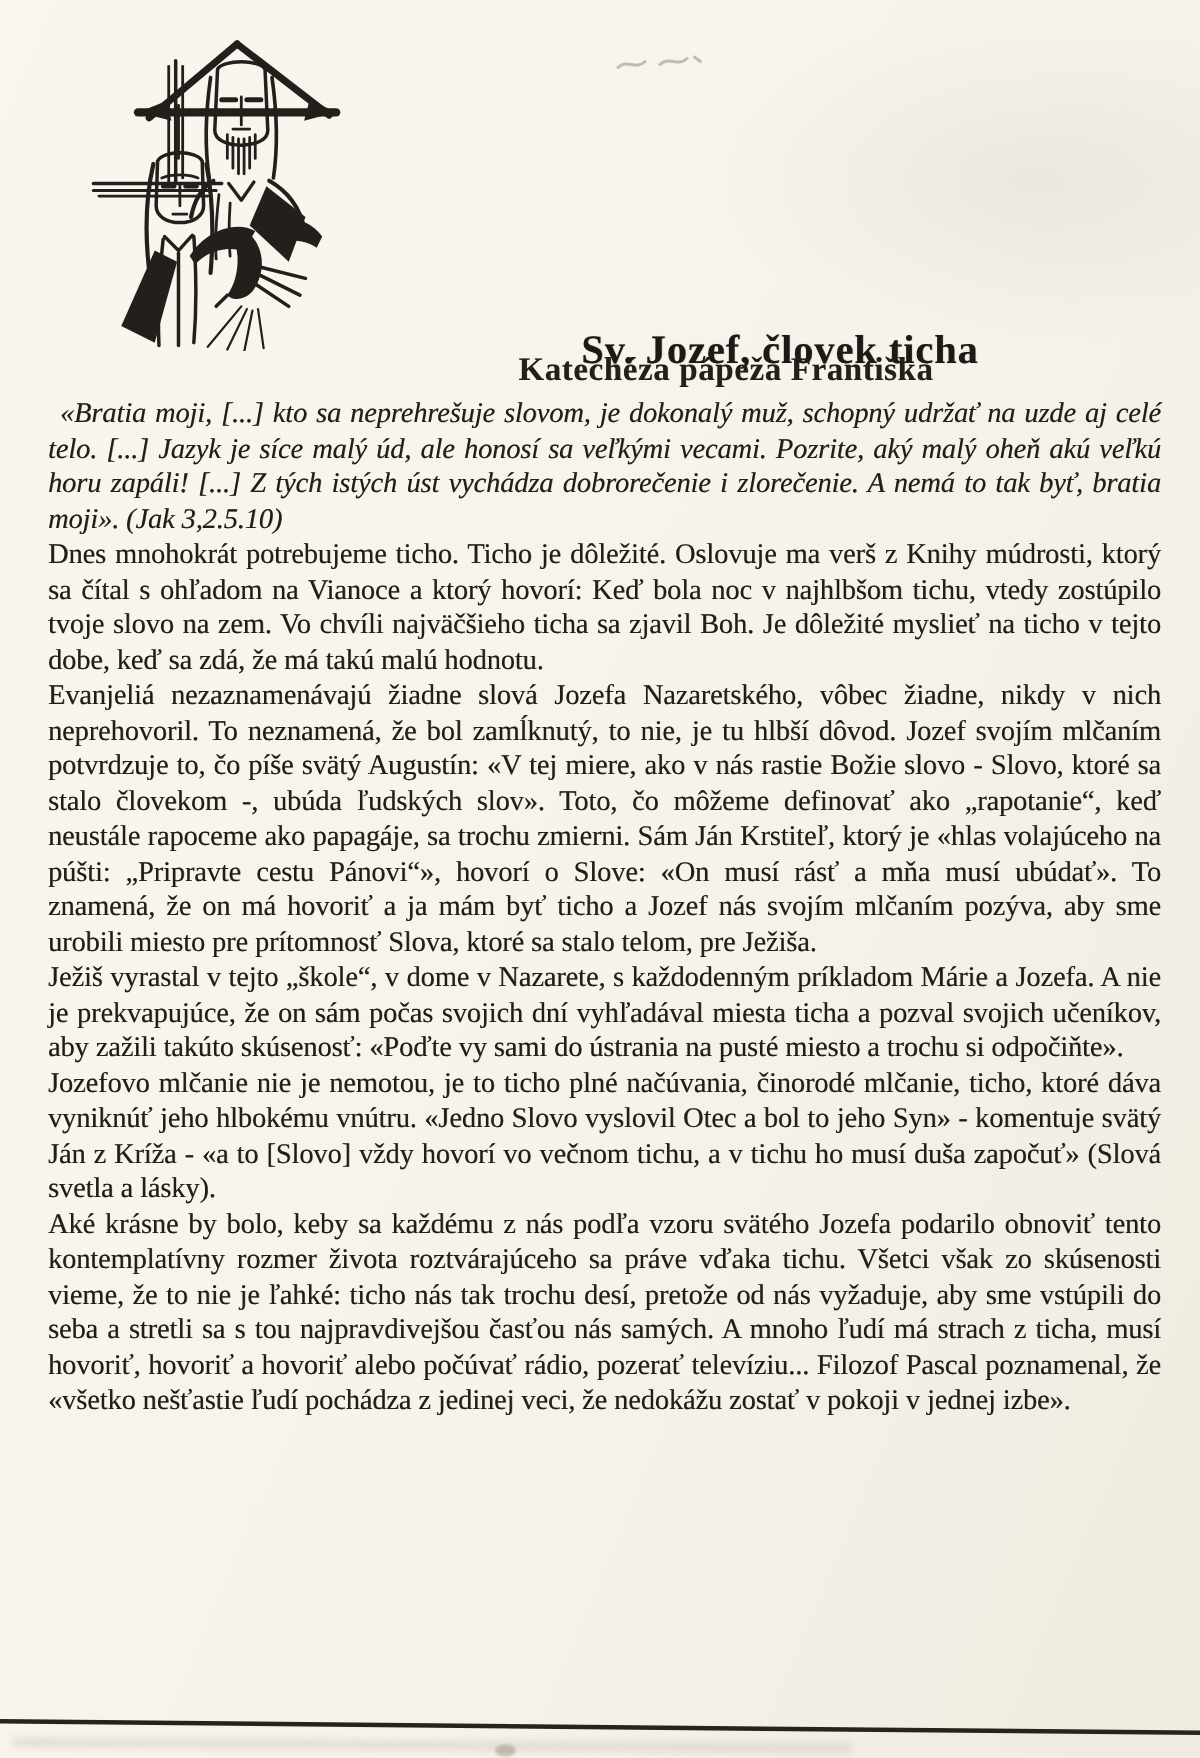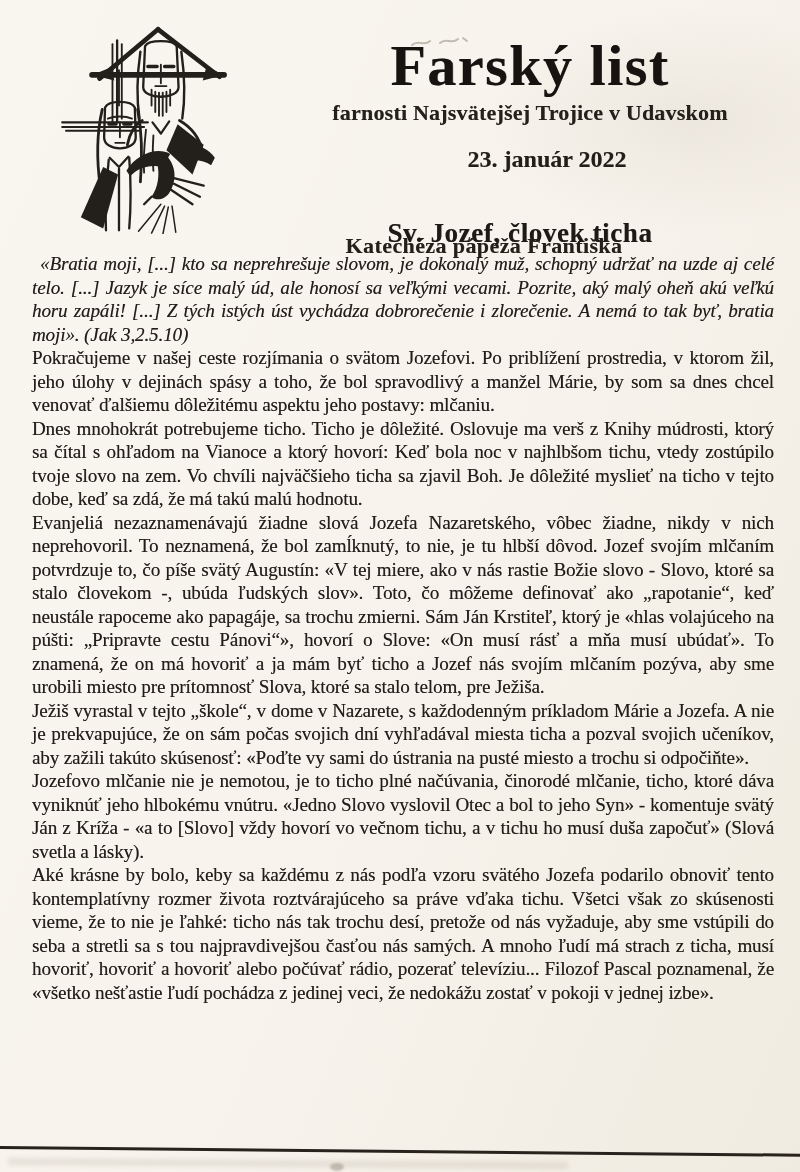--- a/index.html
+++ b/index.html
@@ -39,21 +39,21 @@
     text-shadow: 0.3px 0.3px 0.5px rgba(25,21,17,0.5);
     margin-top: 21px;
   }
   .article-subtitle {
     position: absolute; left: 184px; top: 233px; width: 600px; text-align: center;
     font-size: 22px; font-weight: bold; letter-spacing: 0.4px; color: #241f19;
     text-shadow: 0.2px 0.2px 0.4px rgba(30,26,20,0.4);
   }
   
   .article-body {
-    position: absolute; left: 32px; top: 252px; width: 742px;
+    position: absolute; left: 32px; top: 264px; width: 742px;
     font-size: 19px; line-height: 23.5px;
     text-align: justify; letter-spacing: -0.1px;
     color: #221d18;
     text-shadow: 0.25px 0.25px 0.35px rgba(34,29,24,0.55);
     hyphens: auto; -webkit-hyphens: auto;
   }
   .article-body p { margin: 0; }
   .scripture-quote { font-style: italic; text-indent: 8px; }
   
   .bottom-rule {
@@ -130,37 +130,31 @@
         <path d="M75 162 C86 144 108 136 122 144 L114 158 C101 155 88 158 79 168 Z" fill="#231f1a" stroke="none"></path>
         <path d="M170 148 C160 134 140 130 127 140 L133 154 C144 149 157 150 166 156 Z" fill="#231f1a" stroke="none"></path>
         <path d="M118 146 C128 156 130 172 121 186 C116 193 107 195 102 190 C109 180 111 166 108 154 Z" fill="#231f1a" stroke="none"></path>
         <path d="M102 190 L94 198" stroke-width="2.5"></path>
         <path d="M126 170 L158 178 M126 176 L154 190 M122 182 L146 198" stroke-width="2.5"></path>
         <path d="M112 198 L88 227 M116 200 L102 229 M120 201 L114 231 M124 200 L128 228" stroke-width="1.6"></path>
       </g>
     </g>
   </svg>
 
-  <div class="masthead">
-    <div class="masthead-title">Farský list</div>
-    <div class="masthead-subtitle">farnosti Najsvätejšej Trojice v Udavskom</div>
-    <div class="issue-date">23. január 2022</div>
-  </div>
 
   <svg class="smudge" viewBox="0 0 64 20" aria-hidden="true">
     <path d="M4 13 C10 7 16 15 22 9 M32 11 C38 5 44 13 50 7 M55 6 l4 3" stroke="#968e80" fill="none" stroke-width="2" stroke-linecap="round"></path>
   </svg>
 
   <div class="article-title">Sv. Jozef, človek ticha</div>
   <div class="article-subtitle">Katechéza pápeža Františka</div>
 
   <div class="article-body">
     <p class="scripture-quote">«Bratia moji, [...] kto sa neprehrešuje slovom, je dokonalý muž, schopný udržať na uzde aj celé telo. [...] Jazyk je síce malý úd, ale honosí sa veľkými vecami. Pozrite, aký malý oheň akú veľkú horu zapáli! [...] Z tých istých úst vychádza dobrorečenie i zlorečenie. A nemá to tak byť, bratia moji». (Jak 3,2.5.10)</p>
     <div>
-        <p class="para">Pokračujeme v našej ceste rozjímania o svätom Jozefovi. Po priblížení prostredia, v ktorom žil, jeho úlohy v dejinách spásy a toho, že bol spravodlivý a manžel Márie, by som sa dnes chcel venovať ďalšiemu dôležitému aspektu jeho postavy: mlčaniu.</p>
         <p class="para">Dnes mnohokrát potrebujeme ticho. Ticho je dôležité. Oslovuje ma verš z Knihy múdrosti, ktorý sa čítal s ohľadom na Vianoce a ktorý hovorí: Keď bola noc v najhlbšom tichu, vtedy zostúpilo tvoje slovo na zem. Vo chvíli najväčšieho ticha sa zjavil Boh. Je dôležité myslieť na ticho v tejto dobe, keď sa zdá, že má takú malú hodnotu.</p>
         <p class="para">Evanjeliá nezaznamenávajú žiadne slová Jozefa Nazaretského, vôbec žiadne, nikdy v nich neprehovoril. To neznamená, že bol zamĺknutý, to nie, je tu hlbší dôvod. Jozef svojím mlčaním potvrdzuje to, čo píše svätý Augustín: «V tej miere, ako v nás rastie Božie slovo - Slovo, ktoré sa stalo človekom -, ubúda ľudských slov». Toto, čo môžeme definovať ako „rapotanie“, keď neustále rapoceme ako papagáje, sa trochu zmierni. Sám Ján Krstiteľ, ktorý je «hlas volajúceho na púšti: „Pripravte cestu Pánovi“», hovorí o Slove: «On musí rásť a mňa musí ubúdať». To znamená, že on má hovoriť a ja mám byť ticho a Jozef nás svojím mlčaním pozýva, aby sme urobili miesto pre prítomnosť Slova, ktoré sa stalo telom, pre Ježiša.</p>
         <p class="para">Ježiš vyrastal v tejto „škole“, v dome v Nazarete, s každodenným príkladom Márie a Jozefa. A nie je prekvapujúce, že on sám počas svojich dní vyhľadával miesta ticha a pozval svojich učeníkov, aby zažili takúto skúsenosť: «Poďte vy sami do ústrania na pusté miesto a trochu si odpočiňte».</p>
         <p class="para">Jozefovo mlčanie nie je nemotou, je to ticho plné načúvania, činorodé mlčanie, ticho, ktoré dáva vyniknúť jeho hlbokému vnútru. «Jedno Slovo vyslovil Otec a bol to jeho Syn» - komentuje svätý Ján z Kríža - «a to [Slovo] vždy hovorí vo večnom tichu, a v tichu ho musí duša započuť» (Slová svetla a lásky).</p>
         <p class="para">Aké krásne by bolo, keby sa každému z nás podľa vzoru svätého Jozefa podarilo obnoviť tento kontemplatívny rozmer života roztvárajúceho sa práve vďaka tichu. Všetci však zo skúsenosti vieme, že to nie je ľahké: ticho nás tak trochu desí, pretože od nás vyžaduje, aby sme vstúpili do seba a stretli sa s tou najpravdivejšou časťou nás samých. A mnoho ľudí má strach z ticha, musí hovoriť, hovoriť a hovoriť alebo počúvať rádio, pozerať televíziu... Filozof Pascal poznamenal, že «všetko nešťastie ľudí pochádza z jedinej veci, že nedokážu zostať v pokoji v jednej izbe».</p>
       </div>
   </div>
 
   <div class="bottom-rule"></div>
   <div class="ghost-band"></div>

